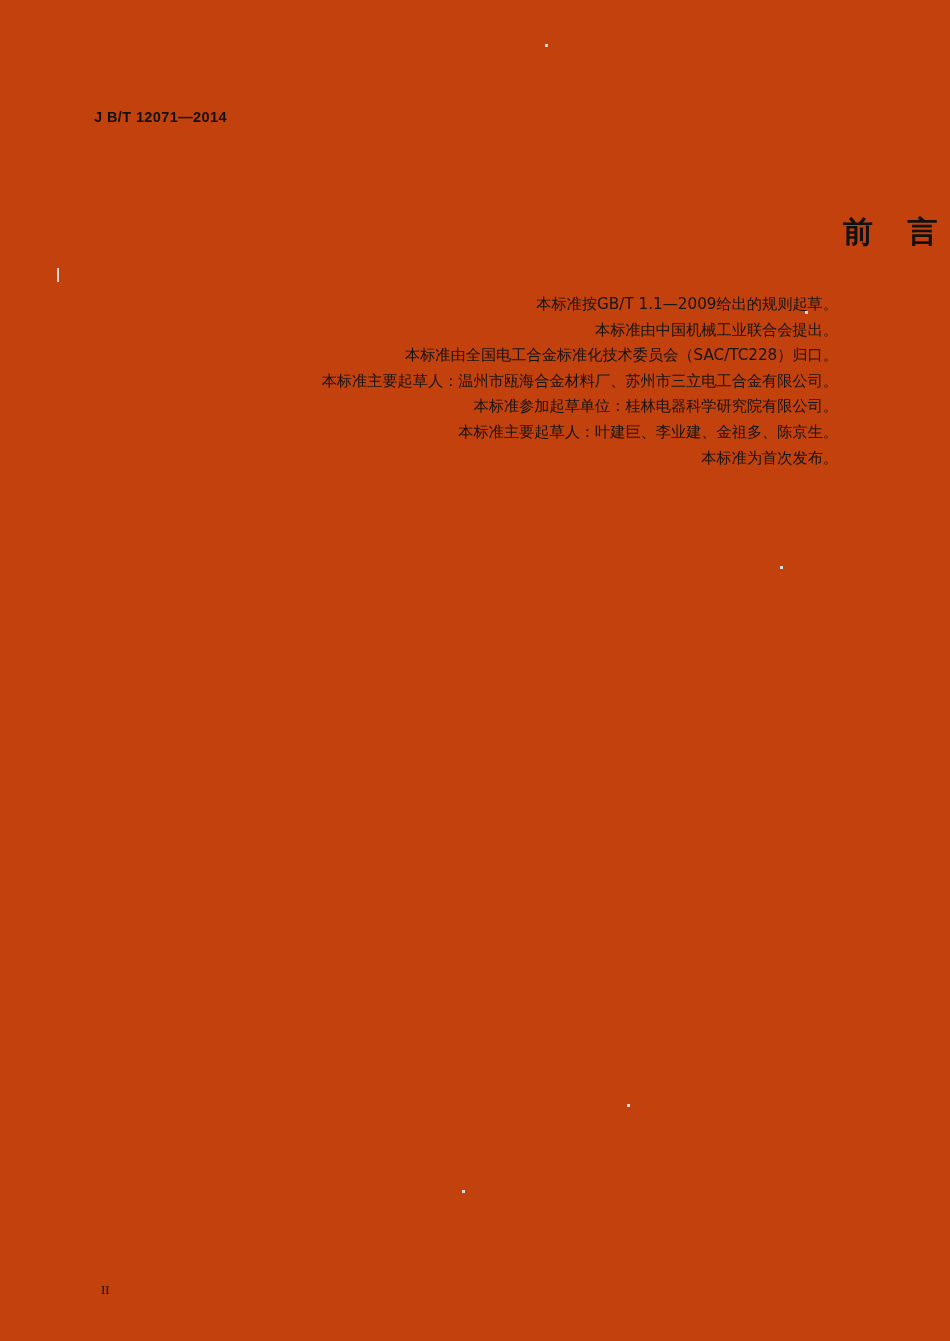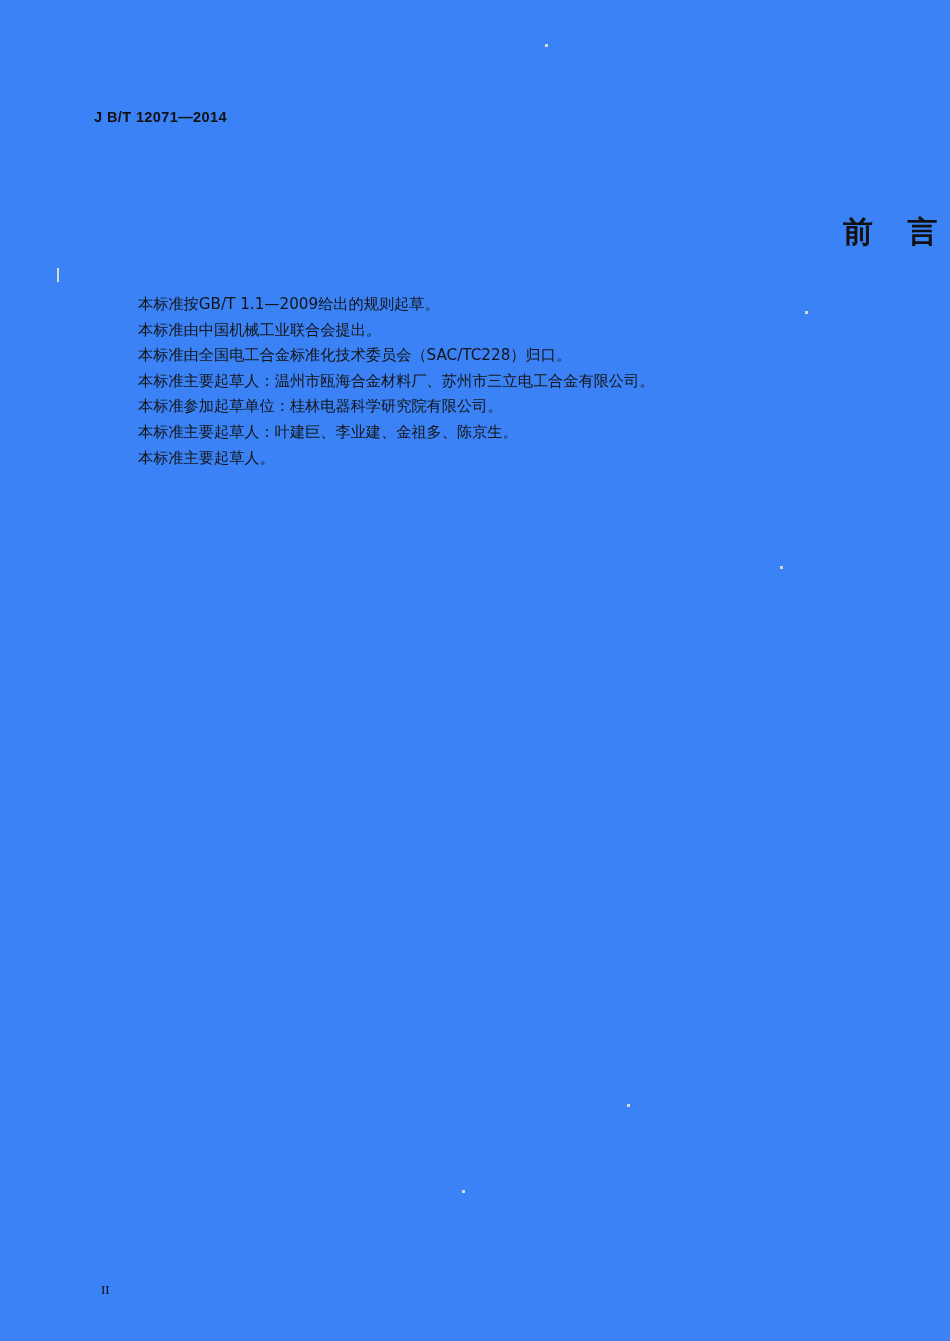--- a/index.html
+++ b/index.html
@@ -8,21 +8,21 @@
     background: #ffffff;
   }
   body {
     font-family: "Liberation Serif", serif;
     color: #1a1a1a;
   }
   .page {
     position: relative;
     width: 950px;
     height: 1341px;
-    background: #3b82f6;
+    background: #c2410c;
     overflow: hidden;
   }
   .header-std-no {
     position: absolute;
     left: 94px;
     top: 109px;
     font-family: "Liberation Sans", sans-serif;
     font-weight: bold;
     font-size: 14.5px;
     letter-spacing: 0.4px;
@@ -43,20 +43,21 @@
   }
   .doc-title .sp {
     display: inline-block;
     width: 34px;
   }
   .body-block {
     position: absolute;
     left: 138px;
     top: 292px;
     width: 700px;
+    text-align: right;
   }
   .body-line {
     font-family: "DejaVu Sans", sans-serif;
     font-size: 15.2px;
     line-height: 25.6px;
     color: #141414;
     white-space: nowrap;
   }
   .page-number {
     position: absolute;
@@ -83,21 +84,21 @@
     <span>前</span><span class="sp"></span><span>言</span>
   </div>
 
   <div class="body-block">
     <div class="body-line">本标准按GB/T 1.1—2009给出的规则起草。</div>
     <div class="body-line">本标准由中国机械工业联合会提出。</div>
     <div class="body-line">本标准由全国电工合金标准化技术委员会（SAC/TC228）归口。</div>
     <div class="body-line">本标准主要起草人：温州市瓯海合金材料厂、苏州市三立电工合金有限公司。</div>
     <div class="body-line">本标准参加起草单位：桂林电器科学研究院有限公司。</div>
     <div class="body-line">本标准主要起草人：叶建巨、李业建、金祖多、陈京生。</div>
-    <div class="body-line">本标准主要起草人。</div>
+    <div class="body-line">本标准为首次发布。</div>
   </div>
 
   <div class="page-number">II</div>
 
   <div class="mark" style="left:545px; top:44px; width:3px; height:3px;"></div>
   <div class="mark" style="left:57px; top:268px; width:2px; height:14px;"></div>
   <div class="mark" style="left:805px; top:311px; width:3px; height:3px;"></div>
   <div class="mark" style="left:780px; top:566px; width:3px; height:3px;"></div>
   <div class="mark" style="left:627px; top:1104px; width:3px; height:3px;"></div>
   <div class="mark" style="left:462px; top:1190px; width:3px; height:3px;"></div>

